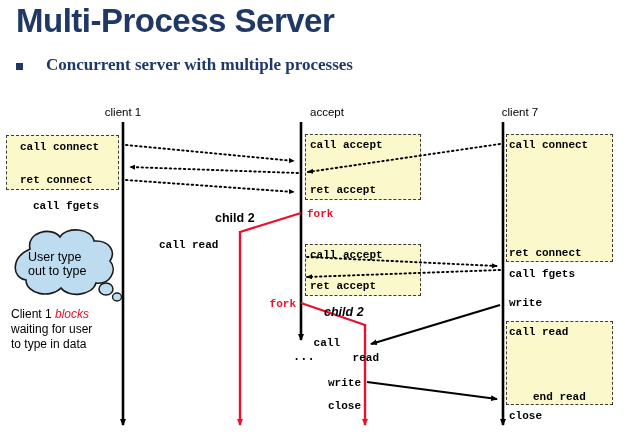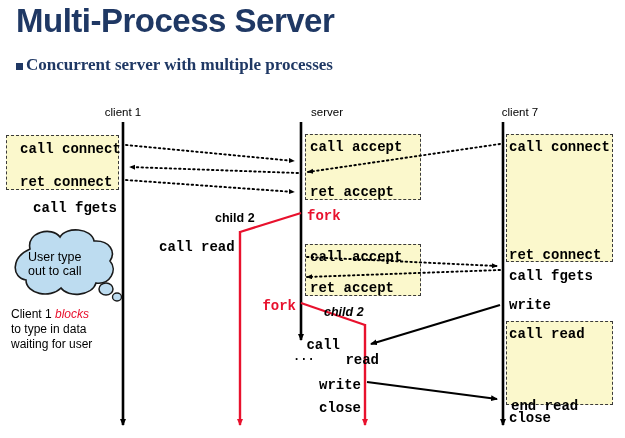--- a/index.html
+++ b/index.html
@@ -18,21 +18,21 @@
     font-family:"Liberation Sans", sans-serif;
     font-size:33px;font-weight:bold;
     color:#1F3864;
     letter-spacing:-0.5px;
     white-space:nowrap;
   }
 
   
   .bullet-row{
     position:absolute;left:16px;top:55px;
-    display:flex;align-items:center;gap:3px;
+    display:flex;align-items:center;gap:23px;
   }
   .bullet-marker{
     width:7px;height:7px;background:#1F3864;display:inline-block;
     position:relative;top:1px;
   }
   .bullet-text{
     font-family:"Liberation Serif", serif;
     font-size:17px;font-weight:bold;color:#1F3864;
     white-space:nowrap;
   }
@@ -55,21 +55,21 @@
     position:absolute;
     background:#FBF8CC;
     border:1.4px dashed #3a3a3a;
     box-sizing:border-box;
   }
 
   
   .mono{
     position:absolute;
     font-family:"Liberation Mono", monospace;
-    font-size:14px;font-weight:bold;color:#000;
+    font-size:11px;font-weight:bold;color:#000;
     white-space:nowrap;letter-spacing:0px;
   }
   .mono.red{color:#E8112D;}
   .mono.right{transform:translateX(-100%);}
 
   
   .childlbl{
     position:absolute;
     font-family:"Liberation Sans", sans-serif;
     font-size:12.5px;font-weight:bold;color:#000;
@@ -105,21 +105,21 @@
   <div class="slide-title">Multi-Process Server</div>
 
   <div class="bullet-row">
     <span class="bullet-marker"></span>
     <span class="bullet-text">Concurrent server with multiple processes</span>
   </div>
 
   <div id="diagram">
 
     <div class="col-head" style="left:123px;top:106px;">client 1</div>
-    <div class="col-head" style="left:327px;top:106px;">server</div>
+    <div class="col-head" style="left:327px;top:106px;">accept</div>
     <div class="col-head" style="left:520px;top:106px;">client 7</div>
 
     <div class="ybox" style="left:6px;top:135px;width:113px;height:55px;"></div>
     <div class="ybox" style="left:305px;top:134px;width:116px;height:66px;"></div>
     <div class="ybox" style="left:305px;top:244px;width:116px;height:52px;"></div>
     <div class="ybox" style="left:506px;top:134px;width:107px;height:128px;"></div>
     <div class="ybox" style="left:506px;top:321px;width:107px;height:84px;"></div>
 
     <svg width="625" height="438">
       <defs>
@@ -174,27 +174,27 @@
         <ellipse cx="117" cy="297" rx="4.5" ry="4" fill="#BDDCF0" stroke="#1a1a1a" stroke-width="1.4"></ellipse>
       </g>
     </svg>
 
     <div class="mono" style="left:20px;top:141px;">call connect</div>
     <div class="mono" style="left:20px;top:174px;">ret connect</div>
     <div class="mono" style="left:33px;top:200px;">call fgets</div>
 
     <div class="cloud-wrap">
       <div class="cloud-text">User type</div>
-      <div class="cloud-text" style="top:32px;">out to call</div>
+      <div class="cloud-text" style="top:32px;">out to type</div>
     </div>
 
     <div class="caption">
       <div><span>Client 1 </span><em>blocks</em></div>
+      <div>waiting for user</div>
       <div>to type in data</div>
-      <div>waiting for user</div>
     </div>
 
     <div class="childlbl" style="left:215px;top:211px;">child 2</div>
     <div class="mono" style="left:159px;top:239px;">call read</div>
 
     <div class="mono" style="left:310px;top:139px;">call accept</div>
     <div class="mono" style="left:310px;top:184px;">ret accept</div>
     <div class="mono red" style="left:307px;top:208px;">fork</div>
     <div class="mono" style="left:310px;top:249px;">call accept</div>
     <div class="mono" style="left:310px;top:280px;">ret accept</div>
@@ -205,17 +205,17 @@
     <div class="mono right" style="left:340px;top:337px;">call</div>
     <div class="mono right" style="left:361px;top:352px;margin-left:18px;">read</div>
     <div class="mono right" style="left:361px;top:377px;">write</div>
     <div class="mono right" style="left:361px;top:400px;">close</div>
 
     <div class="mono" style="left:509px;top:139px;">call connect</div>
     <div class="mono" style="left:509px;top:247px;">ret connect</div>
     <div class="mono" style="left:509px;top:268px;">call fgets</div>
     <div class="mono" style="left:509px;top:297px;">write</div>
     <div class="mono" style="left:509px;top:326px;">call read</div>
-    <div class="mono" style="left:511px;top:391px;margin-top:7px;">end read</div>
+    <div class="mono" style="left:533px;top:391px;">end read</div>
     <div class="mono" style="left:509px;top:410px;">close</div>
 
   </div>
 </div>
 
 </body></html>

